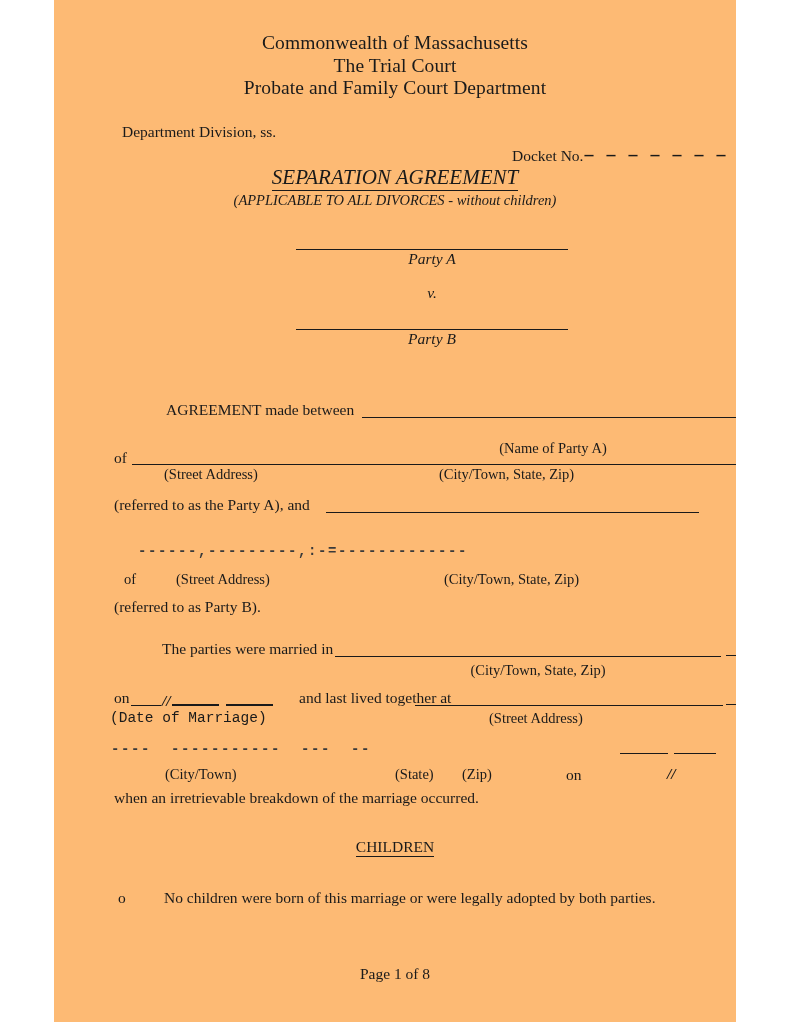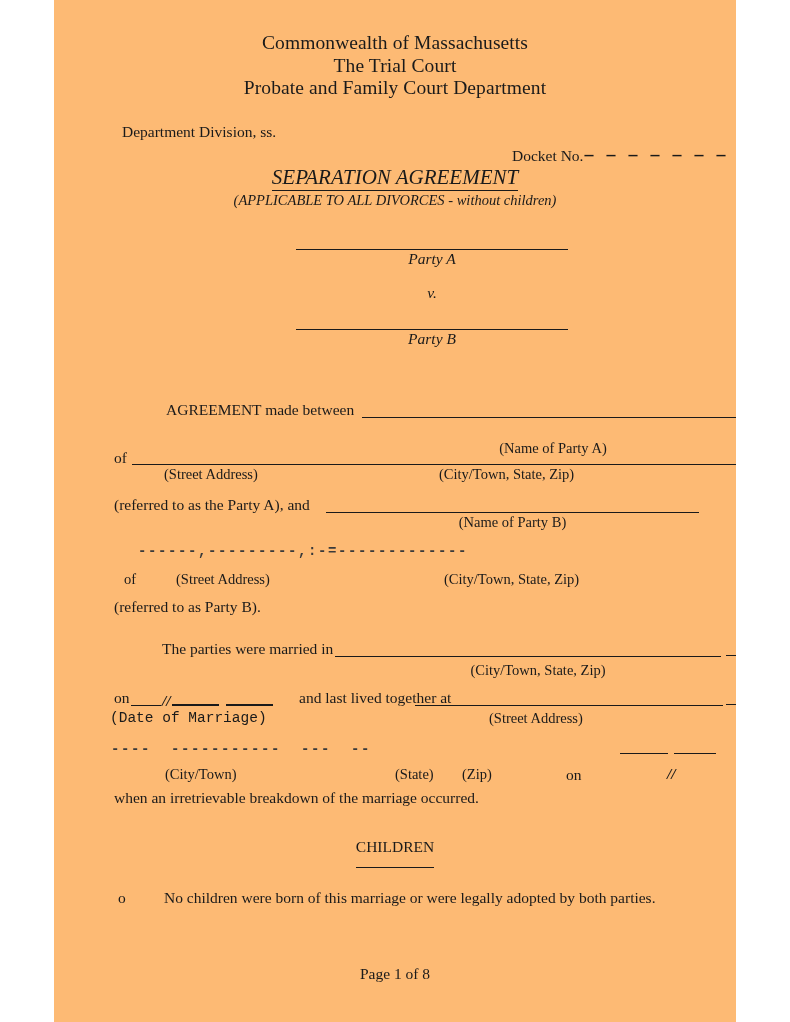--- a/index.html
+++ b/index.html
@@ -184,21 +184,21 @@
   }
 
   
   .section-heading {
     left: 0; right: 0; top: 838px;
     text-align: center;
     font-size: 15.5px;
   }
   .section-heading span {
     border-bottom: 1.4px solid #1a1a1a;
-    padding-bottom: 12px;
+    padding-bottom: 1px;
   }
   .child-marker { left: 64px; top: 889px; font-size: 15.5px; }
   .child-text   { left: 110px; top: 889px; font-size: 15.5px; }
 
   
   .footer {
     left: 0; right: 0; top: 965px;
     text-align: center;
     font-size: 15.5px;
   }
@@ -239,21 +239,20 @@
   <div class="abs rule rule-name-a"></div>
   <div class="abs sublabel sl-name-a">(Name of Party A)</div>
 
   <div class="abs body-text ln-of">of</div>
   <div class="abs rule rule-of"></div>
   <div class="abs sublabel sl-street1">(Street Address)</div>
   <div class="abs sublabel sl-city1">(City/Town, State, Zip)</div>
 
   <div class="abs body-text ln-ref-a">(referred to as the Party A), and</div>
   <div class="abs rule rule-name-b"></div>
-  <div class="abs sublabel sl-name-b">(Name of Party B)</div>
 
   <div class="abs dashline dashline-addr2">------,---------,:-=-------------</div>
   <div class="abs sublabel sl-of2">of</div>
   <div class="abs sublabel sl-street2">(Street Address)</div>
   <div class="abs sublabel sl-city2">(City/Town, State, Zip)</div>
   <div class="abs body-text ln-ref-b">(referred to as Party B).</div>
 
   <div class="abs body-text ln-married">The parties were married in</div>
   <div class="abs rule rule-married"></div>
   <div class="abs dash-tail dash-tail-1"></div>

